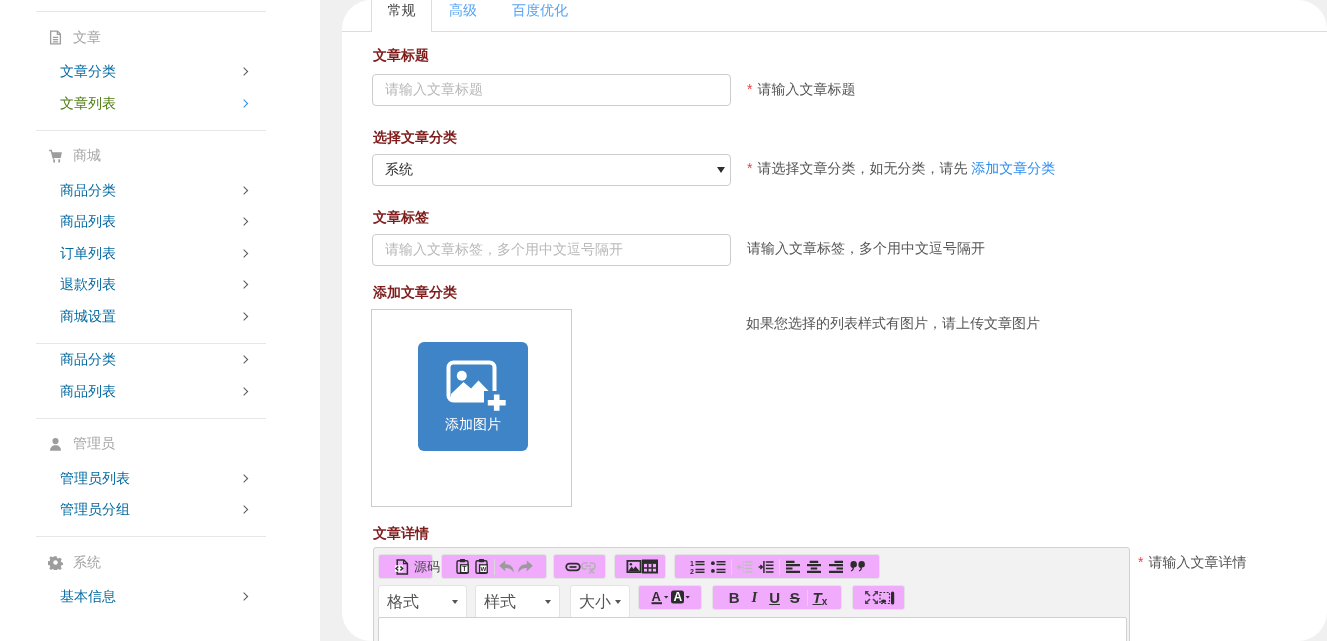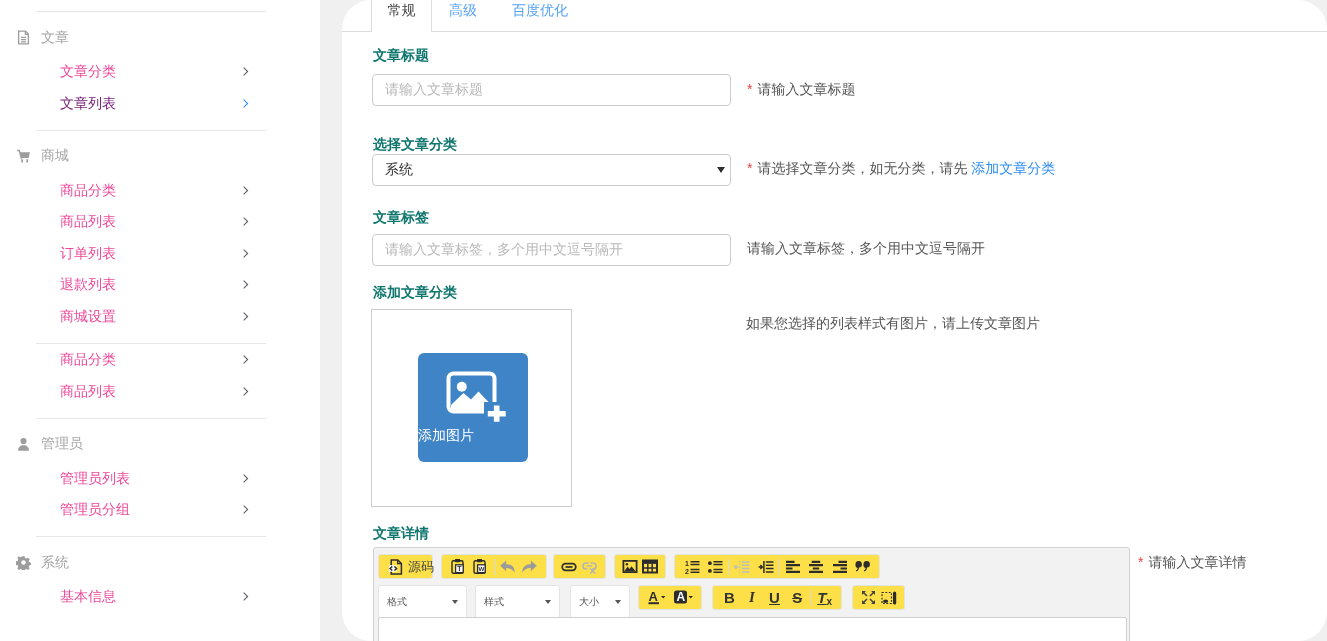--- a/index.html
+++ b/index.html
@@ -4,59 +4,59 @@
 <title>page</title>
 <style>
 * { margin:0; padding:0; box-sizing:border-box; }
 html,body { width:1327px; height:641px; overflow:hidden; }
 body { font-family:"Liberation Sans",sans-serif; font-size:14px; background:#f0f0f0; position:relative; color:#333; }
 
 
 .sidebar { position:absolute; left:0; top:0; width:320px; height:641px; background:#fff; }
 .sb-inner { padding-top:11px; }
 .sb-hr { margin-left:36px; width:230px; border-top:1px solid #e7e7e7; height:0; }
-.sb-head { margin-top:10px; height:31px; display:flex; align-items:center; padding-left:16px; color:#a6a6a6; }
+.sb-head { margin-top:10px; height:31px; display:flex; align-items:center; padding-left:48px; color:#a6a6a6; }
 .sb-head svg { width:15px; height:15px; margin-right:10px; flex:0 0 15px; }
 .sb-head span { padding-left:0; }
-.sb-item { margin-top:1.5px; height:30px; display:flex; align-items:center; padding-left:60px; position:relative; color:#ec4899; }
+.sb-item { margin-top:1.5px; height:30px; display:flex; align-items:center; padding-left:60px; position:relative; color:#0369a1; }
 .sb-head + .sb-item { margin-top:4px; }
 .sb-item .arr { position:absolute; left:240.5px; top:50%; width:6px; height:6px; border-top:1.5px solid #54575e; border-right:1.5px solid #54575e; transform:translateY(-58%) rotate(45deg); }
-.sb-item.active { color:#701a75; }
+.sb-item.active { color:#4d7c0f; }
 .sb-item.active .arr { border-color:#2d8cf0; }
 .sb-gap { height:11px; }
 
 
 .content { position:absolute; left:342px; top:0; width:985px; height:641px; background:#fff;border-radius:29px; }
 .tabline { position:absolute; left:0; top:31px; width:985px; border-top:1px solid #dcdcdc; }
 .tab-active { position:absolute; left:29px; top:-8px; width:61px; height:40px; background:#fff; border-left:1px solid #dcdcdc; border-right:1px solid #dcdcdc; z-index:2; text-align:center; color:#454545; line-height:37px; }
 .tab { position:absolute; top:-8px; height:40px; line-height:37px; color:#57a3f3; z-index:1; }
 .tab.t2 { left:107px; }
 .tab.t3 { left:170px; }
 
-.lbl { position:absolute; left:31px; font-weight:bold; color:#0f766e; }
+.lbl { position:absolute; left:31px; font-weight:bold; color:#7f1d1d; }
 .ctl { position:absolute; left:30px; width:359px; height:32px; border:1px solid #ccc; border-radius:4px; background:#fff; }
 .ctl .ph { position:absolute; left:12px; top:50%; transform:translateY(-50%); color:#b8b8b8; }
 .ctl .val { position:absolute; left:12px; top:50%; transform:translateY(-50%); color:#333; }
 .ctl .selarr { position:absolute; right:5px; top:50%; transform:translateY(-50%); width:0; height:0; border-left:4px solid transparent; border-right:4px solid transparent; border-top:6px solid #2f2f2f; }
 .hint { position:absolute; left:405px; color:#555; white-space:nowrap; }
 .hint .star { color:#ed3f3f; margin-right:5px; }
 .hint a { color:#2d8cf0; text-decoration:none; }
 
 .upload-box { position:absolute; left:29px; top:309px; width:201px; height:198px; border:1px solid #ccc; background:#fff; }
-.upload-btn { position:absolute; left:46px; top:43px; width:110px; height:109px; background:#3f84c6; border-radius:6px; text-align:left; color:#fff; }
+.upload-btn { position:absolute; left:46px; top:32px; width:110px; height:109px; background:#3f84c6; border-radius:6px; text-align:center; color:#fff; }
 .upload-btn .txt { position:absolute; left:0; width:100%; top:74px; font-size:14px; color:#fff; }
 
 
 .editor { position:absolute; left:31px; top:547px; width:757px; height:200px; background:#f2f2f2; border:1px solid #d1d1d1; border-radius:3px; }
 .ed-inner { position:absolute; left:4px; top:69px; width:749px; height:130px; background:#fff; border:1px solid #d1d1d1; border-radius:2px; }
-.grp { position:absolute; background:#fde047; border:1px solid #e3e3e3; border-radius:3px; height:25px; display:flex; align-items:center; padding:0 5px; }
+.grp { position:absolute; background:#f0abfc; border:1px solid #e3e3e3; border-radius:3px; height:25px; display:flex; align-items:center; padding:0 11px; }
 .grp .btn { width:24px; height:23px; display:flex; align-items:center; justify-content:center; }
 .grp .vsep { width:1px; height:16px; background:#d9d9d9; margin:0 2px; }
 .grp .txtbtn { font-size:13px; color:#444; padding:0 4px; display:flex; align-items:center; white-space:nowrap; }
-.drop { position:absolute; background:#fff; border:1px solid #e3e3e3; border-radius:3px; height:34px; color:#555; font-size:10px; display:flex; align-items:center; justify-content:space-between; padding:0 8px; }
+.drop { position:absolute; background:#fff; border:1px solid #e3e3e3; border-radius:3px; height:34px; color:#555; font-size:16px; display:flex; align-items:center; justify-content:space-between; padding:0 8px; }
 .caret { width:0; height:0; border-left:3.5px solid transparent; border-right:3.5px solid transparent; border-top:4px solid #555; }
 </style>
 </head>
 <body>
 
 <div class="sidebar">
   <div class="sb-inner">
     <div class="sb-hr"></div>
     <div class="sb-head">
       <svg viewBox="0 0 16 16" fill="none" stroke="#9d9d9d" stroke-width="1.4">
@@ -121,21 +121,21 @@
   <div class="tab-active">常规</div>
   <div class="tab t2">高级</div>
   <div class="tab t3">百度优化</div>
 
   <div class="lbl" style="top:47px;">文章标题</div>
   <div class="ctl" style="top:74px;">
       <span class="ph">请输入文章标题</span>
     </div>
   <div class="hint" style="top:81px;"><span class="star">*</span>请输入文章标题</div>
 
-  <div class="lbl" style="top:136px;">选择文章分类</div>
+  <div class="lbl" style="top:129px;">选择文章分类</div>
   <div class="ctl" style="top:154px;">
       <span class="val">系统</span>
       <i class="selarr"></i>
     </div>
   <div class="hint" style="top:160px;"><span class="star">*</span>请选择文章分类，如无分类，请先 <a>添加文章分类</a></div>
 
   <div class="lbl" style="top:209px;">文章标签</div>
   <div class="ctl" style="top:234px;">
       <span class="ph">请输入文章标签，多个用中文逗号隔开</span>
     </div>

